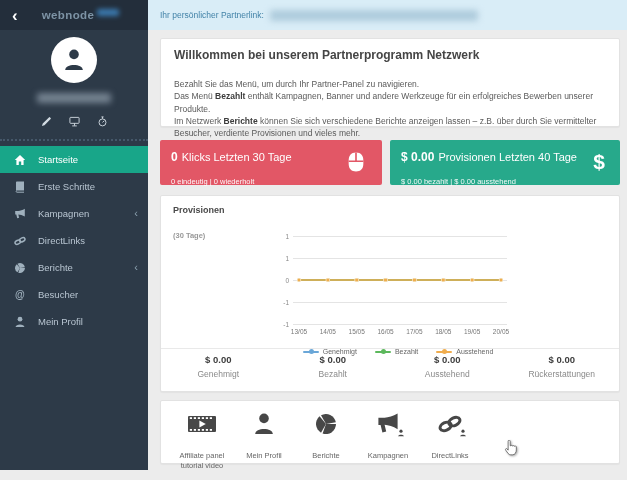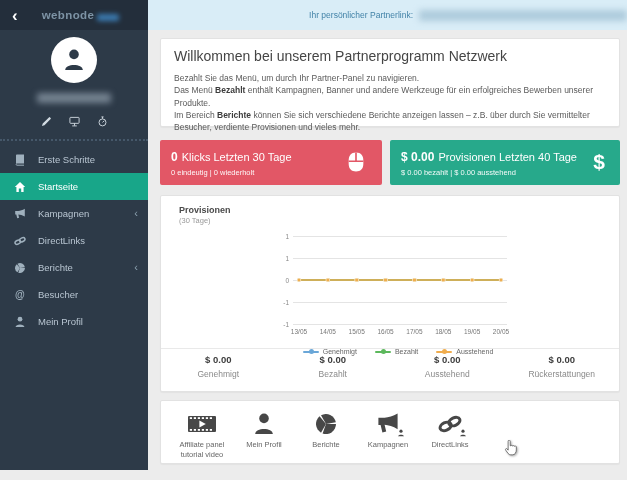--- a/index.html
+++ b/index.html
@@ -5,64 +5,64 @@
   * { margin:0; padding:0; box-sizing:border-box; }
   html,body { width:627px; height:480px; overflow:hidden; }
   body { position:relative; background:#ececec; font-family:"Liberation Sans","DejaVu Sans",sans-serif; }
 
   svg.ic { display:block; }
 
   
   .sidebar { position:absolute; left:0; top:0; width:148px; height:470px; background:#2d3a48; }
   .side-header { height:30px; background:#232e3b; display:flex; align-items:center; padding:0 12px; }
   .back-icon { color:#fff; font-size:17px; font-weight:bold; line-height:1; cursor:default; }
-  .logo { margin-left:24px; color:#7d93a5; font-size:11.5px; font-weight:bold; letter-spacing:.4px; display:flex; align-items:flex-end; }
+  .logo { margin-left:24px; color:#7d93a5; font-size:11.5px; font-weight:bold; letter-spacing:.4px; display:flex; align-items:flex-start; }
   .logo-suffix-blur { width:22px; height:7px; background:#3f87c4; border-radius:2px; margin-left:3px; filter:blur(2.5px); opacity:.85; }
 
   .profile { padding:7px 0 12px; border-bottom:2px dotted #46586a; text-align:center; }
   .avatar { width:46px; height:46px; border-radius:50%; background:#fff; margin:0 auto; display:flex; align-items:center; justify-content:center; }
   .avatar svg { width:24px; height:24px; color:#2d3a48; }
   .name-blur { width:74px; height:10px; margin:10px auto 0; background:rgba(205,220,232,.45); border-radius:2px; filter:blur(3px); }
   .profile-icons { margin-top:13px; display:flex; justify-content:center; gap:17px; }
   .profile-icons svg { width:11px; height:11px; color:#d2dbe2; }
 
   .menu { padding-top:5px; }
   .menu-item { height:27px; display:flex; align-items:center; padding:0 10px 0 14px; color:#b9c6d2; font-size:9.5px; cursor:default; }
   .menu-item .mi-icon { width:12px; height:12px; margin-right:12px; color:#9fb0bd; flex:none; }
   .mi-icon.at { font-size:10px; font-weight:bold; width:12px; text-align:center; line-height:12px; }
   .menu-item.active { background:#18a689; color:#fff; }
   .menu-item.active .mi-icon { color:#fff; }
   .chevron { margin-left:auto; color:#8aa0ae; font-size:11px; line-height:1; }
 
   
-  .topbar { position:absolute; left:148px; top:0; width:479px; height:30px; background:#d9edf7; display:flex; align-items:center; padding-left:12px;justify-content:flex-end; }
+  .topbar { position:absolute; left:148px; top:0; width:479px; height:30px; background:#d9edf7; display:flex; align-items:center; padding-left:12px; }
   .topbar-label { color:#4383a8; font-size:8.5px; }
   .topbar-blur { margin-left:6px; width:208px; height:11px; background:#aecbdc; border-radius:2px; filter:blur(3px); }
 
   
   .panel { position:absolute; background:#fff; border:1px solid #e2e2e2; border-radius:2px; box-shadow:0 1px 1px rgba(0,0,0,.04); }
 
   #welcome-panel { left:160px; top:38px; width:460px; height:89px; padding:9px 13px; }
-  .welcome-title { font-size:14px; font-weight:normal; color:#454545; margin-bottom:8px; }
+  .welcome-title { font-size:12px; font-weight:bold; color:#454545; margin-bottom:16px; }
   .welcome-body { font-size:8.5px; color:#5a5a5a; line-height:1.45; }
   .welcome-body b { color:#3c3c3c; }
 
   .stat-card { position:absolute; top:140px; height:45px; border-radius:2px; color:#fff; padding:7px 11px; }
   #card-clicks { left:160px; width:222px; background:#e25766; }
   #card-commissions { left:390px; width:230px; background:#27a98b; }
   .card-value { font-size:12px; font-weight:bold; }
   .card-label { font-size:11px; margin-left:4px; }
-  .card-sub { font-size:7.5px; margin-top:3px; opacity:.95; }
+  .card-sub { font-size:7.5px; margin-top:12px; opacity:.95; }
   .card-icon { position:absolute; right:15px; top:9px; }
   .dollar-glyph { font-size:21px; font-weight:bold; line-height:26px; }
 
   #chart-panel { left:160px; top:195px; width:460px; height:197px; }
-  .chart-head { padding:9px 18px 0; }
+  .chart-head { padding:9px 12px 0; }
   .chart-title { font-size:9px; font-weight:bold; color:#4a4a4a; }
-  .chart-subtitle { font-size:7.5px; color:#999; margin-top:1px; }
+  .chart-subtitle { font-size:7.5px; color:#999; margin-top:16px;font-weight:bold; }
 
   #chart-block { position:absolute; left:112px; top:40px; width:250px; height:130px; }
   #chart-ylabels span { position:absolute; width:16px; text-align:right; font-size:6.5px; color:#888; }
   #chart-plot { position:absolute; left:20px; top:0; width:214px; height:88px; }
   .gridline { position:absolute; left:0; right:0; height:1px; background:#e4e4e4; }
   #chart-xlabels span { position:absolute; top:92px; width:30px; text-align:center; font-size:6.5px; color:#777; }
   #chart-legend { position:absolute; left:0; right:0; top:112px; display:flex; justify-content:center; gap:18px; }
   .leg-item { display:flex; align-items:center; gap:4px; }
   .leg-line { position:relative; width:16px; height:2px; border-radius:1px; }
   .leg-dot { position:absolute; left:6px; top:-1.5px; width:5px; height:5px; border-radius:50%; }
@@ -73,21 +73,21 @@
   .summary-col { flex:1; text-align:center; }
   .summary-value { font-size:9.5px; font-weight:bold; color:#3d3d3d; }
   .summary-label { font-size:8.5px; color:#8a8a8a; margin-top:4px; }
 
   #shortcuts-panel { left:160px; top:400px; width:460px; height:64px; display:flex; padding:7px 0 0 10px; }
   .shortcut { width:62px; text-align:center; cursor:default; }
   .shortcut-iconwrap { position:relative; height:28px; display:flex; align-items:flex-end; justify-content:center; color:#474747; }
   .shortcut-iconwrap svg.main { width:24px; height:24px; }
   .shortcut-iconwrap svg.wide { width:30px; height:24px; }
   .shortcut-badge { position:absolute; right:14px; bottom:-1px; width:8px; height:8px; color:#474747; }
-  .shortcut-label { font-size:7.5px; color:#666; line-height:1.3; margin-top:4px; }
+  .shortcut-label { font-size:7.5px; color:#666; line-height:1.3; margin-top:15px; }
 
   #cursor { position:absolute; left:504px; top:440px; width:14px; height:16px; filter:drop-shadow(1px 1px 1px rgba(0,0,0,.35)); }
 </style>
 </head>
 <body>
 
 <svg width="0" height="0" style="position:absolute">
   <defs>
     <symbol id="ic-home" viewBox="0 0 12 12">
         <path fill="currentColor" d="M6 1 L11.2 6 H9.6 V11 H7.2 V7.6 H4.8 V11 H2.4 V6 H0.8 Z"></path>
@@ -187,31 +187,31 @@
       <svg class="ic">
           <use href="#ic-monitor"></use>
         </svg>
       <svg class="ic">
           <use href="#ic-stopwatch"></use>
         </svg>
     </div>
   </div>
 
   <div class="menu">
+    <div class="menu-item active">
+      <svg class="ic mi-icon">
+          <use href="#ic-home"></use>
+        </svg>
+      <span>Startseite</span>
+    </div>
     <div class="menu-item">
       <svg class="ic mi-icon">
           <use href="#ic-book"></use>
         </svg>
       <span>Erste Schritte</span>
-    </div>
-    <div class="menu-item active">
-      <svg class="ic mi-icon">
-          <use href="#ic-home"></use>
-        </svg>
-      <span>Startseite</span>
     </div>
     <div class="menu-item">
       <svg class="ic mi-icon">
           <use href="#ic-megaphone"></use>
         </svg>
       <span>Kampagnen</span>
       <span class="chevron">‹</span>
     </div>
     <div class="menu-item">
       <svg class="ic mi-icon">
@@ -242,21 +242,21 @@
 <div class="topbar">
   <span class="topbar-label">Ihr persönlicher Partnerlink:</span>
   <span class="topbar-blur"></span>
 </div>
 
 <div class="panel" id="welcome-panel">
   <div class="welcome-title">Willkommen bei unserem Partnerprogramm Netzwerk</div>
   <div class="welcome-body">
     <span>Bezahlt Sie das Menü, um durch Ihr Partner-Panel zu navigieren.</span><br>
     <span>Das Menü </span><b>Bezahlt</b><span> enthält Kampagnen, Banner und andere Werkzeuge für ein erfolgreiches Bewerben unserer Produkte.</span><br>
-    <span>Im Bereich </span><b>Berichte</b><span> können Sie sich verschiedene Berichte anzeigen lassen – z.B. über durch Sie vermittelter Besucher, verdiente Provisionen und vieles mehr.</span>
+    <span>Im Netzwerk </span><b>Berichte</b><span> können Sie sich verschiedene Berichte anzeigen lassen – z.B. über durch Sie vermittelter Besucher, verdiente Provisionen und vieles mehr.</span>
   </div>
 </div>
 
 <div class="stat-card" id="card-clicks">
   <div>
     <span class="card-value">0</span><span class="card-label">Klicks Letzten 30 Tage</span>
   </div>
   <div class="card-sub">0 eindeutig | 0 wiederholt</div>
   <svg class="ic card-icon" width="22" height="26">
       <use href="#ic-mouse"></use>

